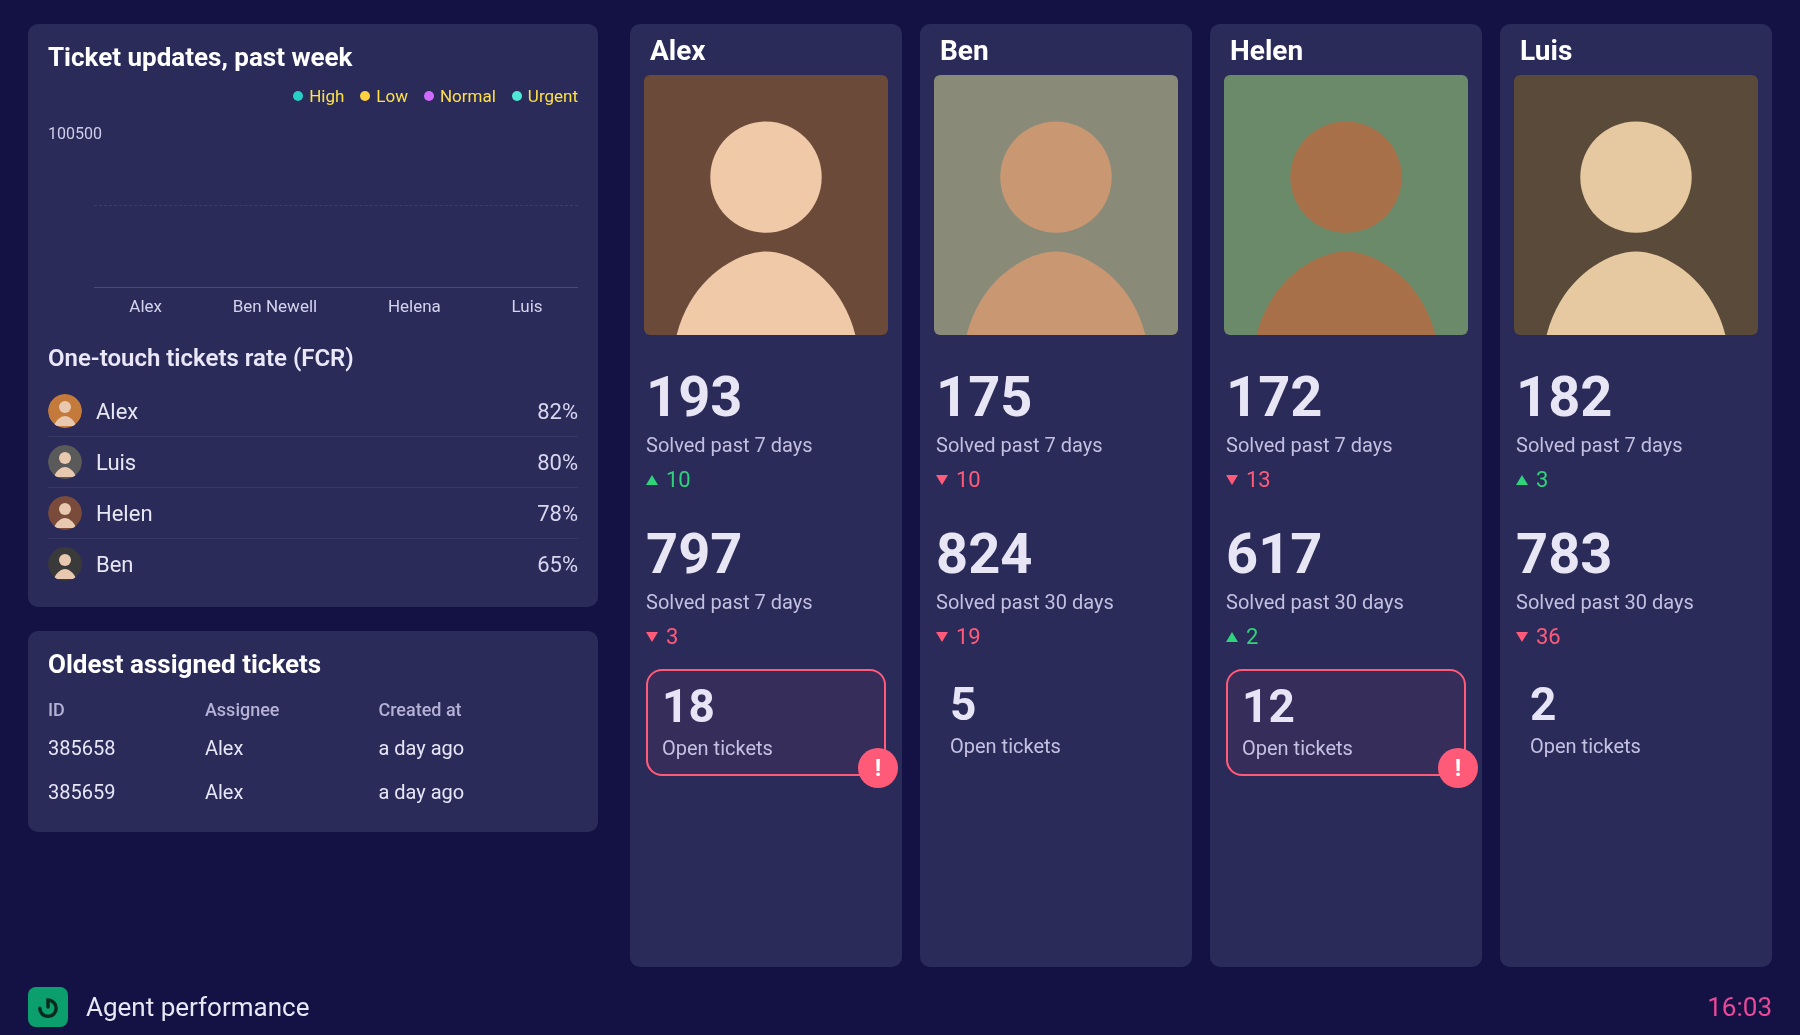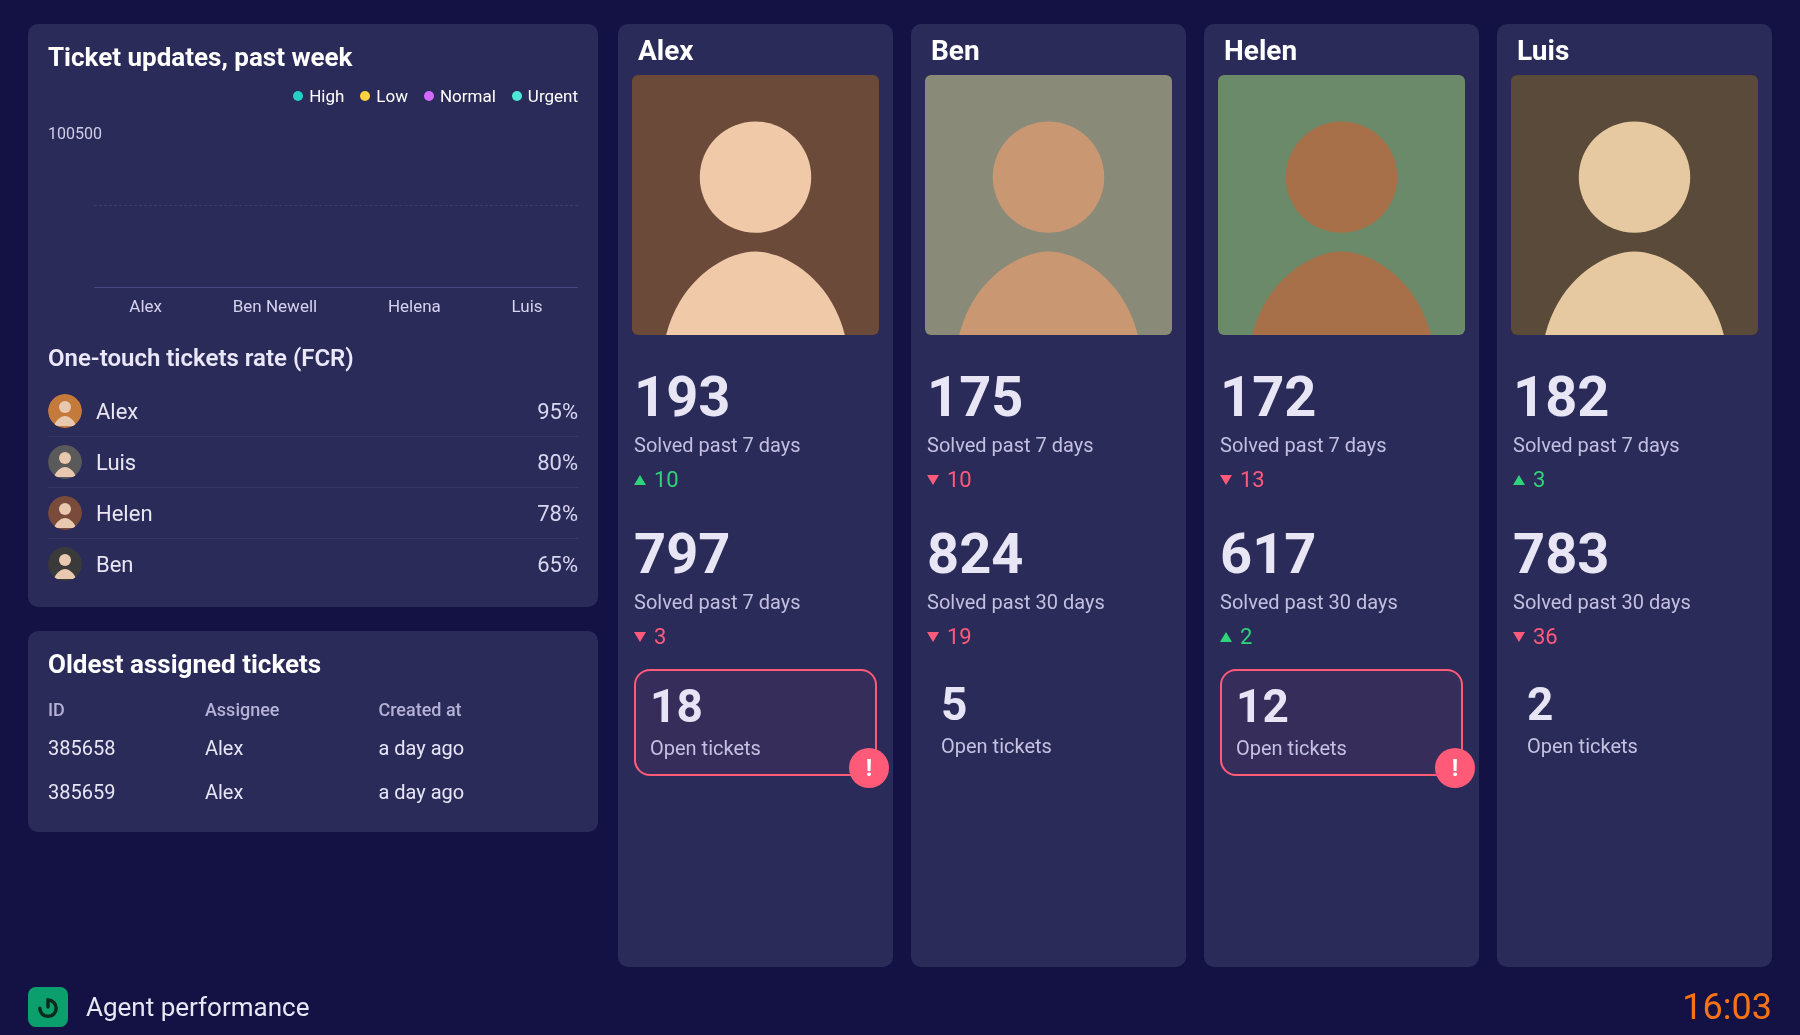--- a/index.html
+++ b/index.html
@@ -14,27 +14,27 @@
     --accent-mint:#4ee8d7;
     --up:#2fd37a;
     --down:#ff5a7a;
     --alert:#ff5a78;
     --border-alert:#ff5a78;
     --card-border:#56527f;
   }
   *{box-sizing:border-box;}
   html,body{margin:0;padding:0;background:var(--bg);color:var(--text);font-family:-apple-system,BlinkMacSystemFont,"Segoe UI",Roboto,Helvetica,Arial,sans-serif;font-size:16px;width:1800px;height:1035px;overflow:hidden;}
   .page{width:1800px;height:1035px;display:flex;flex-direction:column;}
-  .main{flex:1;display:flex;gap:20px;padding:24px 28px 12px 28px;}
+  .main{flex:1;display:flex;gap:32px;padding:24px 28px 12px 28px;}
   .left{width:570px;display:flex;flex-direction:column;gap:24px;}
   .right{flex:1;display:grid;grid-template-columns:repeat(4,1fr);gap:18px;}
   .panel{background:var(--panel);border-radius:10px;padding:18px 20px;}
   .panel h2{margin:0 0 14px 0;font-size:26px;font-weight:700;color:#ffffff;}
   
-  .legend{display:flex;gap:16px;justify-content:flex-end;margin-bottom:6px;color:#ffffff;font-size:17px;}
+  .legend{display:flex;gap:16px;justify-content:flex-end;margin-bottom:6px;color:#fde047;font-size:17px;}
   .legend .item{display:flex;align-items:center;gap:6px;}
   .legend .swatch{width:10px;height:10px;border-radius:50%;}
   .chart-area{position:relative;height:200px;margin-top:10px;}
   .y-axis{position:absolute;left:0;top:0;bottom:28px;width:40px;display:flex;flex-direction:row;justify-content:space-between;color:#cfcde9;font-size:16px;}
   .y-axis span{transform:translateY(8px);}
   .plot{position:absolute;left:46px;right:0;top:6px;bottom:28px;border-bottom:1px solid #4a4780;}
   .grid50{position:absolute;left:0;right:0;top:50%;border-top:1px dashed #3e3b6d;}
   .clusters{position:absolute;left:0;right:0;bottom:0;top:0;display:flex;justify-content:space-around;align-items:flex-end;}
   .cluster{display:flex;align-items:flex-end;gap:6px;}
   .bar{width:18px;border-radius:3px 3px 0 0;}
@@ -68,21 +68,21 @@
   .open-box{margin:20px 16px 0;padding:10px 14px 14px;border-radius:16px;}
   .open-box.alert{border:2px solid var(--border-alert);position:relative;background:rgba(255,90,120,0.06);}
   .open-box .big{font-size:46px;font-weight:700;color:#e6e4f5;line-height:1.1;}
   .open-box .label{font-size:20px;color:#c4c1e2;margin-top:4px;}
   .alert-badge{position:absolute;right:-14px;bottom:-14px;width:40px;height:40px;border-radius:50%;background:var(--alert);display:flex;align-items:center;justify-content:center;color:#fff;font-size:24px;font-weight:700;}
   
   .footer{height:56px;display:flex;align-items:center;padding:0 28px;gap:18px;}
   .logo{width:40px;height:40px;border-radius:8px;background:#0c9f6e;display:flex;align-items:center;justify-content:center;}
   .logo svg{width:28px;height:28px;}
   .footer-title{font-size:26px;color:#e8e7f5;}
-  .footer-time{margin-left:auto;font-size:36px;color:#f97316;}
+  .footer-time{margin-left:auto;font-size:26px;color:#ec4899;}
 </style>
 </head>
 <body>
 
 <div class="page">
   <div class="main">
 
     <div class="left">
 
       <div class="panel">
@@ -153,21 +153,21 @@
           <div id="fcr-rows">
               <div class="fcr-row">
                 <div class="avatar-sm">
                   <svg viewBox="0 0 34 34">
                     <circle cx="17" cy="17" r="17" fill="#c47a3a"></circle>
                     <circle cx="17" cy="13" r="6" fill="#e8c9b0"></circle>
                     <path d="M6 32c2-7 8-10 11-10s9 3 11 10z" fill="#e8c9b0"></path>
                   </svg>
                 </div>
                 <div class="fcr-name">Alex</div>
-                <div class="fcr-val">95%</div>
+                <div class="fcr-val">82%</div>
               </div>
               <div class="fcr-row">
                 <div class="avatar-sm">
                   <svg viewBox="0 0 34 34">
                     <circle cx="17" cy="17" r="17" fill="#5a5a5a"></circle>
                     <circle cx="17" cy="13" r="6" fill="#e8c9b0"></circle>
                     <path d="M6 32c2-7 8-10 11-10s9 3 11 10z" fill="#e8c9b0"></path>
                   </svg>
                 </div>
                 <div class="fcr-name">Luis</div>

